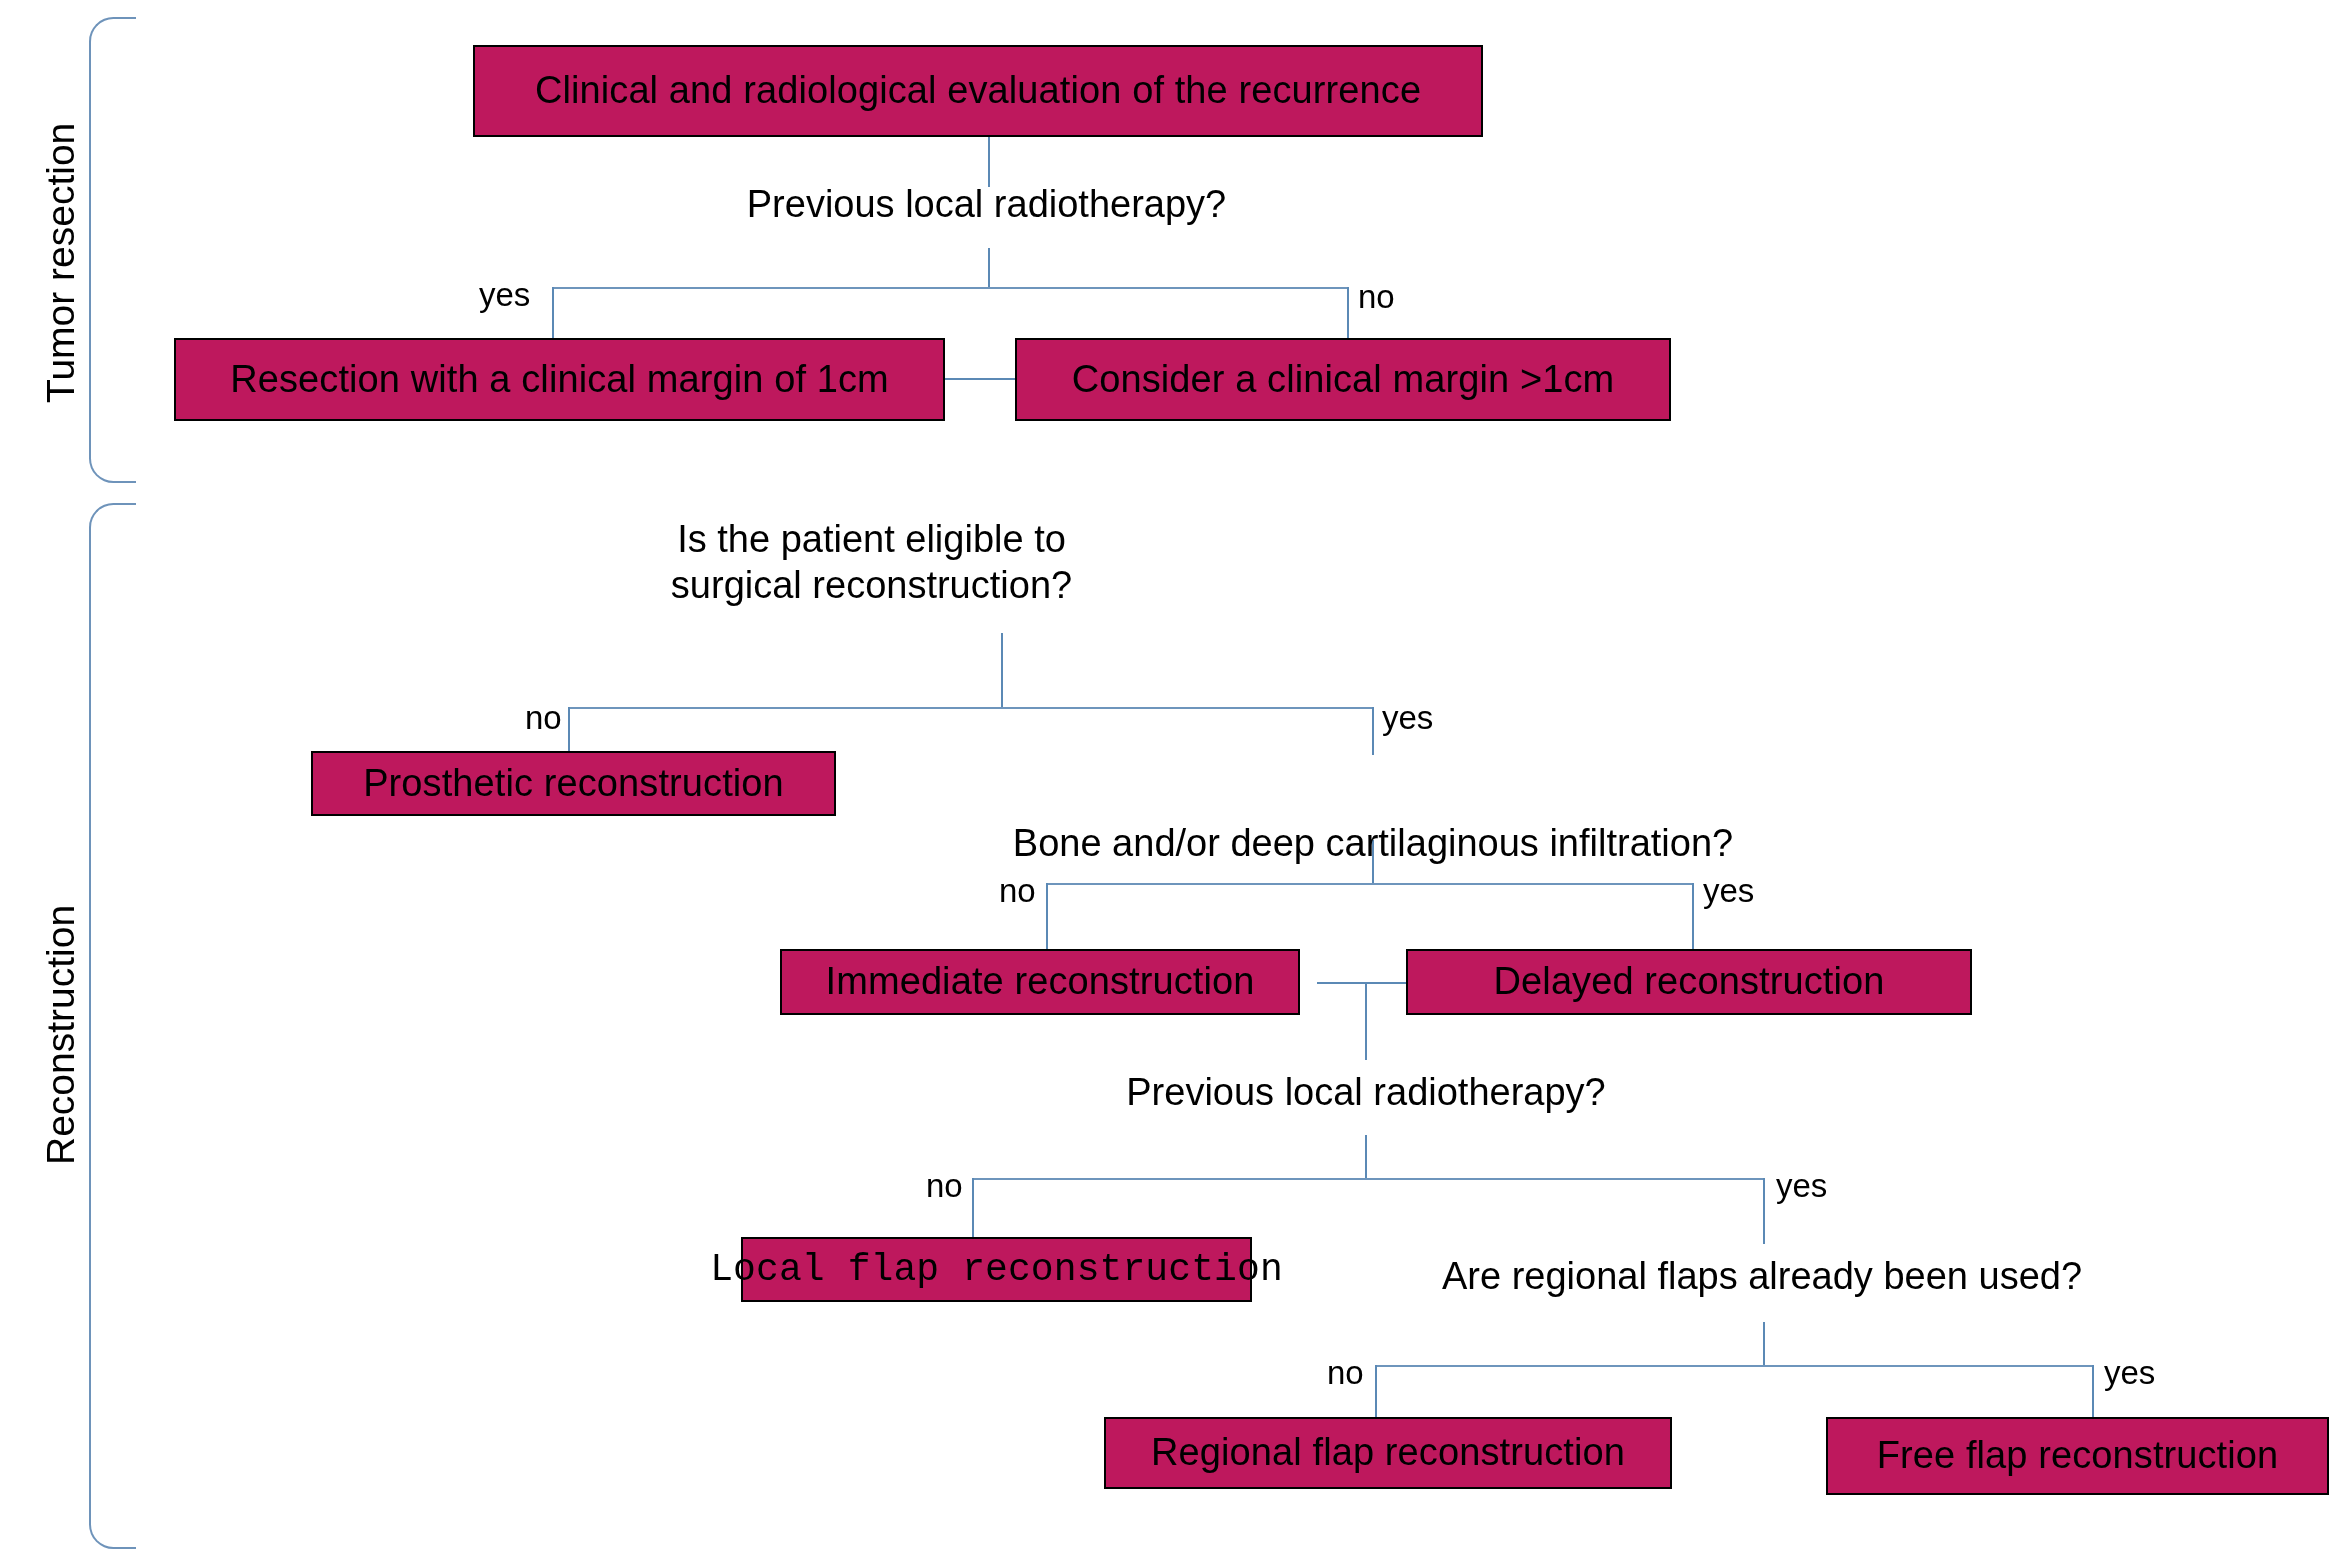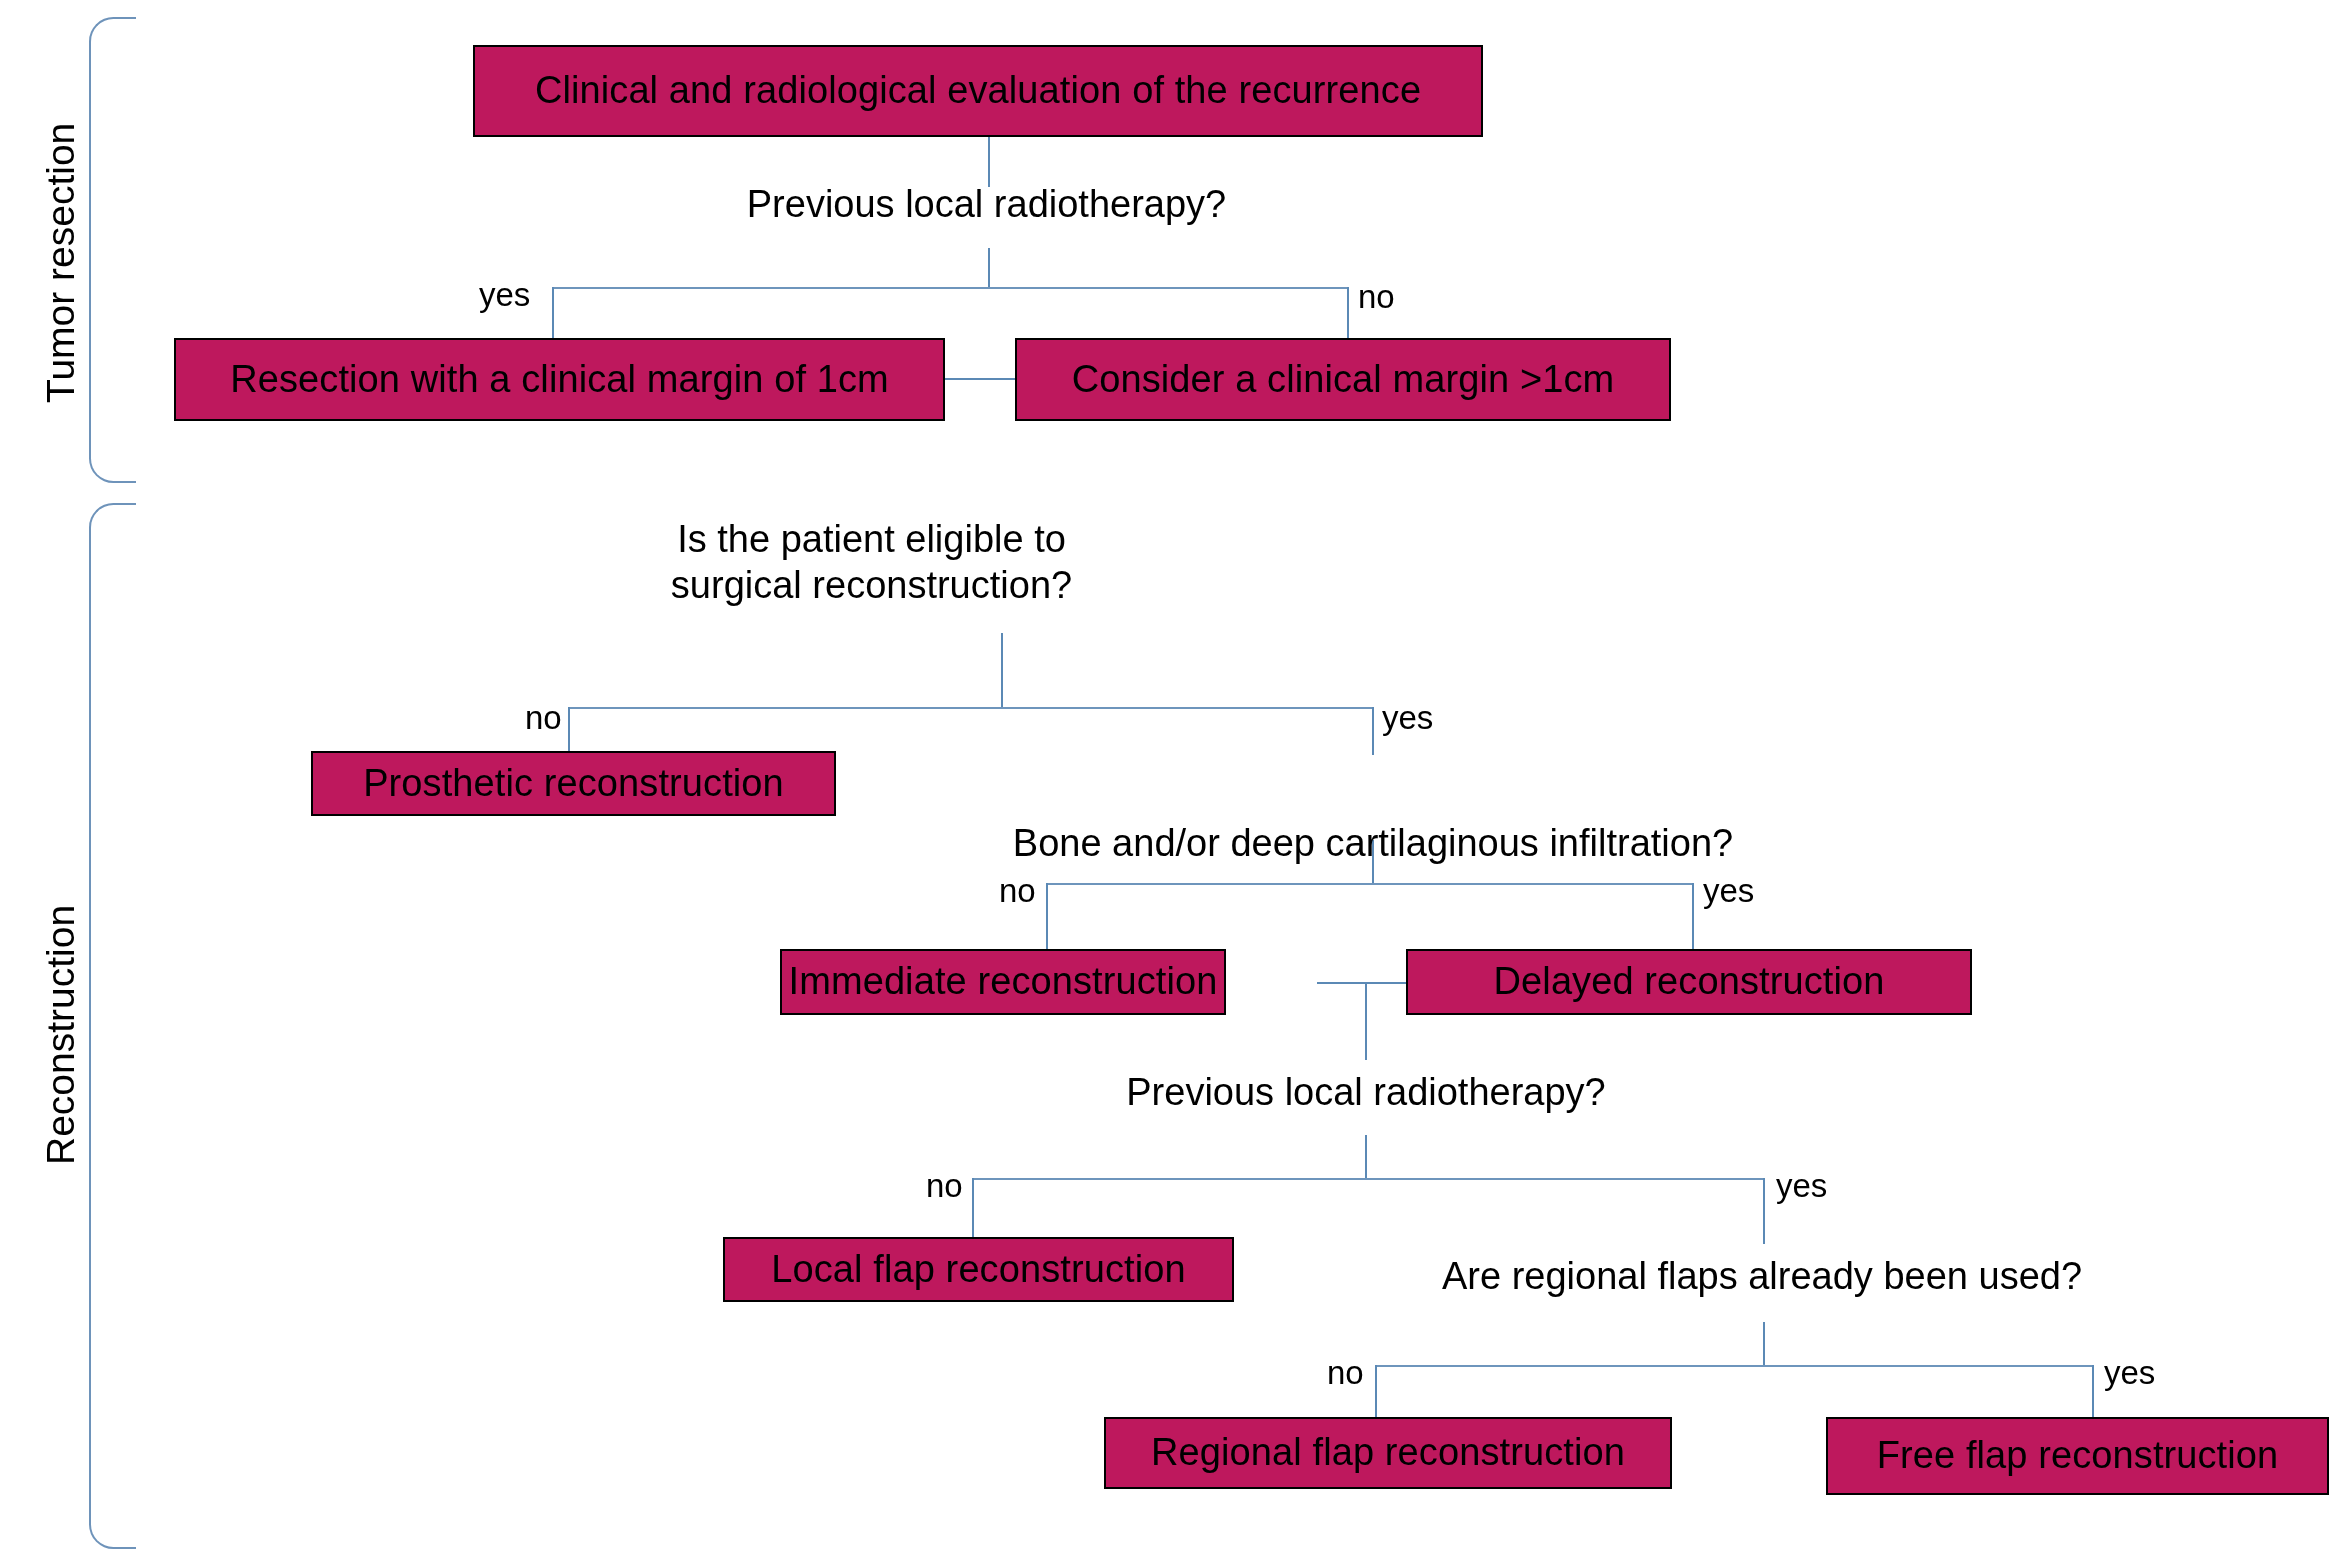--- a/index.html
+++ b/index.html
@@ -129,37 +129,37 @@
   <div class="question" style="left:769px; top:820px; width:1208px;text-align:center;">Bone and/or deep cartilaginous infiltration?</div>
 
   <div class="ln v" style="left:1372px; top:840px; height:45px;"></div>
   <div class="ln h thick" style="left:1046px; top:883px; width:648px;"></div>
   <div class="ln v" style="left:1046px; top:883px; height:68px;"></div>
   <div class="ln v" style="left:1692px; top:883px; height:68px;"></div>
 
   <div class="edgelabel" style="left:999px; top:874px;">no</div>
   <div class="edgelabel" style="left:1703px; top:874px;">yes</div>
 
-  <div class="box" style="left:780px; top:949px; width:446px; height:66px;">Immediate reconstruction</div>
+  <div class="box" style="left:780px; top:949px; width:520px; height:66px;">Immediate reconstruction</div>
   <div class="box" style="left:1406px; top:949px; width:566px; height:66px;">Delayed reconstruction</div>
 
   <div class="ln h" style="left:1317px; top:982px; width:93px;"></div>
   <div class="ln v" style="left:1365px; top:982px; height:78px;"></div>
 
   <div class="question" style="left:791px; top:1069px; width:1150px;">Previous local radiotherapy?</div>
 
   <div class="ln v" style="left:1365px; top:1135px; height:45px;"></div>
   <div class="ln h thick" style="left:972px; top:1178px; width:792px;"></div>
   <div class="ln v" style="left:972px; top:1178px; height:66px;"></div>
   <div class="ln v" style="left:1763px; top:1178px; height:66px;"></div>
 
   <div class="edgelabel" style="left:926px; top:1169px;">no</div>
   <div class="edgelabel" style="left:1776px; top:1169px;">yes</div>
 
-  <div class="box" style="left:723px; top:1237px; width:511px; height:65px;">Local flap reconstruction</div>
+  <div class="box" style="left:741px; top:1237px; width:511px; height:65px;font-family:Liberation Mono, monospace;">Local flap reconstruction</div>
 
   <div class="question" style="left:1345px; top:1253px; width:834px;">Are regional flaps already been used?</div>
 
   <div class="ln v" style="left:1763px; top:1322px; height:45px;"></div>
   <div class="ln h thick" style="left:1375px; top:1365px; width:719px;"></div>
   <div class="ln v" style="left:1375px; top:1365px; height:54px;"></div>
   <div class="ln v" style="left:2092px; top:1365px; height:54px;"></div>
 
   <div class="edgelabel" style="left:1327px; top:1356px;">no</div>
   <div class="edgelabel" style="left:2104px; top:1356px;">yes</div>

